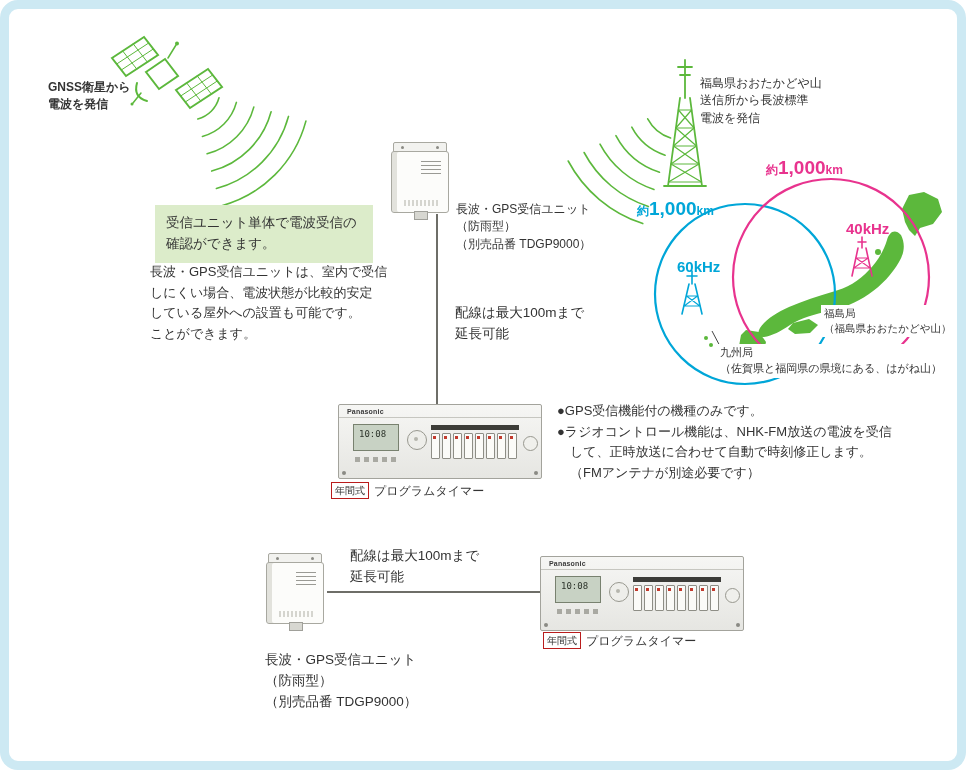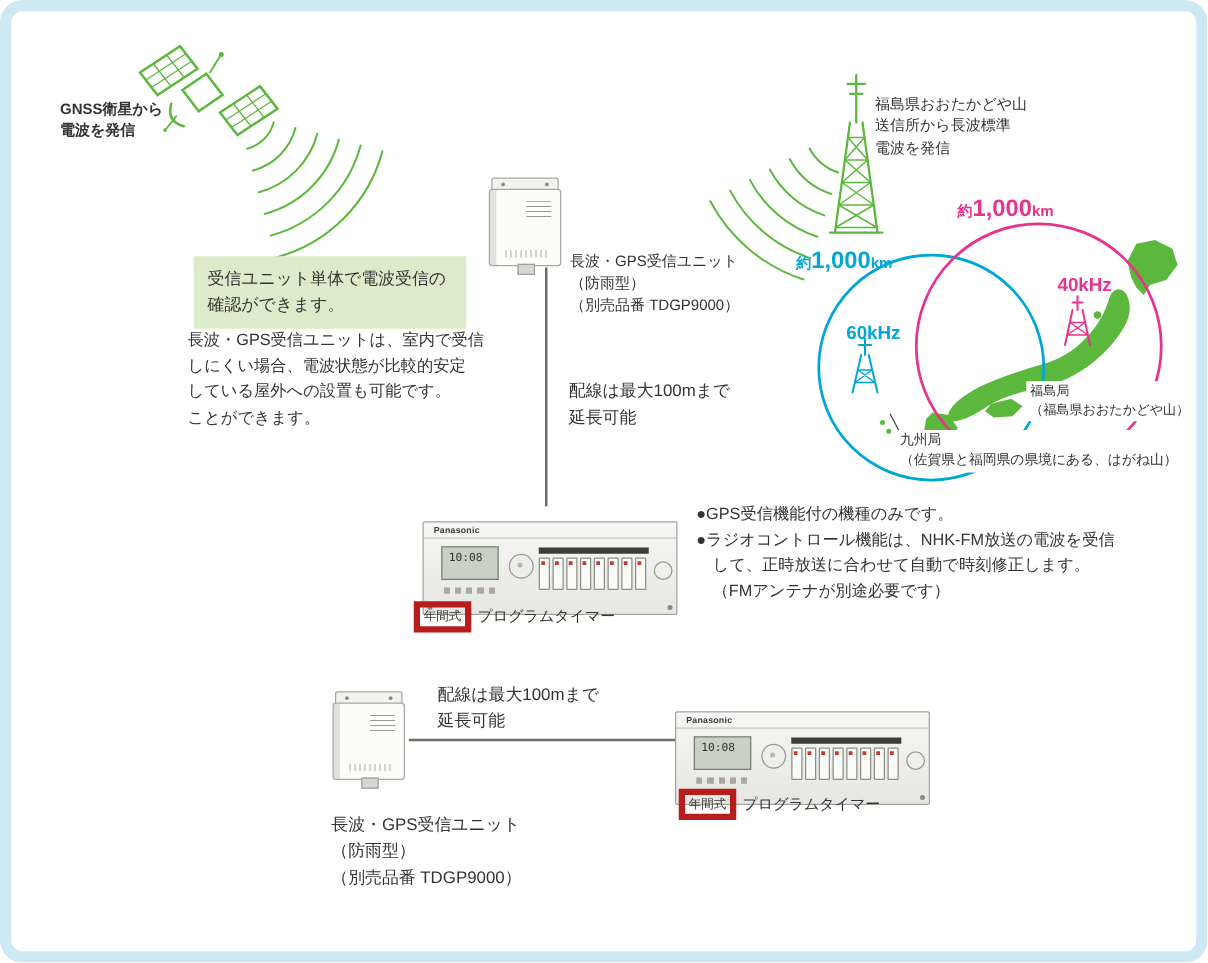--- a/index.html
+++ b/index.html
@@ -28,40 +28,40 @@
   .range-label .big { font-size:19px; }
   .range-label .small { font-size:12px; }
   .blue { color:#00a6d8; }
   .pink { color:#e8338e; }
   .freq { font-weight:bold; font-size:15px; white-space:nowrap; }
 
   .map-label { background:#fff; font-size:10.5px; line-height:1.45; padding:1px 3px; white-space:nowrap; }
   .map-label.kyushu { font-size:11px; }
 
   .timer-caption { white-space:nowrap; }
-  .tag { display:inline-block; border:5px solid #b91c1c; font-size:10px; padding:0 3px; line-height:1.5; margin-right:5px; vertical-align:1px; }
+  .tag { display:inline-block; border:1px solid #b91c1c; font-size:10px; padding:0 3px; line-height:1.5; margin-right:5px; vertical-align:1px; }
   .timer-name { font-size:12px; }
   .indent { padding-left:13px; }
 
   
   .vline { position:absolute; left:436px; top:214px; width:2px; height:191px; background:#6e6e68; }
   .hline { position:absolute; left:327px; top:591px; width:213px; height:2px; background:#6e6e68; }
 
   
   .receiver { position:absolute; width:60px; height:78px; }
   .receiver .bracket { position:absolute; left:3px; top:0; width:52px; height:10px; background:#f2f2ef; border:1px solid #a8a8a0; border-radius:2px; }
   .receiver .screw { position:absolute; width:3px; height:3px; border-radius:50%; background:#8a8a84; top:3px; }
   .receiver .screw.l { left:7px; } .receiver .screw.r { right:7px; }
   .receiver .rbody { position:absolute; left:1px; top:9px; width:56px; height:60px; background:#fcfcfa; border:1px solid #a8a8a0; border-radius:3px; box-shadow:inset 5px 0 0 #e2e2dc; }
   .receiver .text-lines { position:absolute; right:7px; top:9px; width:20px; height:15px; background:repeating-linear-gradient(180deg,#9a9a94 0 1px,transparent 1px 4px); }
   .receiver .vent { position:absolute; left:12px; bottom:6px; width:36px; height:6px; background:repeating-linear-gradient(90deg,#d5d5cf 0 2px,transparent 2px 4px); }
   .receiver .tab { position:absolute; left:24px; top:69px; width:12px; height:7px; background:#d7d7d1; border:1px solid #a0a09a; }
 
   
-  .timer { position:absolute; width:202px; height:73px; background:linear-gradient(#f6f6f4,#e6e6e2); border:1px solid #a3a39c; border-radius:2px;margin-top:13px; }
+  .timer { position:absolute; width:202px; height:73px; background:linear-gradient(#f6f6f4,#e6e6e2); border:1px solid #a3a39c; border-radius:2px; }
   .timer .groove { position:absolute; left:0; right:0; top:12px; height:1px; background:#c6c6c0; }
   .timer .brand { position:absolute; left:8px; top:3px; font-size:7px; font-weight:bold; color:#3a3a3a; letter-spacing:.2px; }
   .timer .lcd { position:absolute; left:14px; top:19px; width:46px; height:27px; background:#c8d2c4; border:1px solid #78816f; font-family:"DejaVu Sans Mono",monospace; font-size:9px; color:#2e352c; padding:4px 0 0 5px; box-sizing:border-box; }
   .timer .btnrow { position:absolute; left:16px; top:52px; width:42px; height:5px; background:repeating-linear-gradient(90deg,#a9a9a2 0 5px,transparent 5px 9px); }
   .timer .pad { position:absolute; left:68px; top:25px; width:18px; height:18px; border:1px solid #98988f; border-radius:50%; background:#eeeeea; }
   .timer .pad::after { content:""; position:absolute; left:6px; top:6px; width:4px; height:4px; border-radius:50%; background:#b5b5ad; }
   .timer .busbar { position:absolute; left:92px; top:20px; width:88px; height:5px; background:#3c3c38; }
   .timer .sw { position:absolute; top:28px; width:7px; height:24px; background:#fbfbf8; border:1px solid #8e8e86; border-radius:1px; }
   .timer .sw::before { content:""; position:absolute; left:1px; top:2px; width:3px; height:3px; background:#c23b2e; }
   .timer .dial { position:absolute; left:184px; top:31px; width:13px; height:13px; border:1px solid #98988f; border-radius:50%; background:#f0f0ec; }

